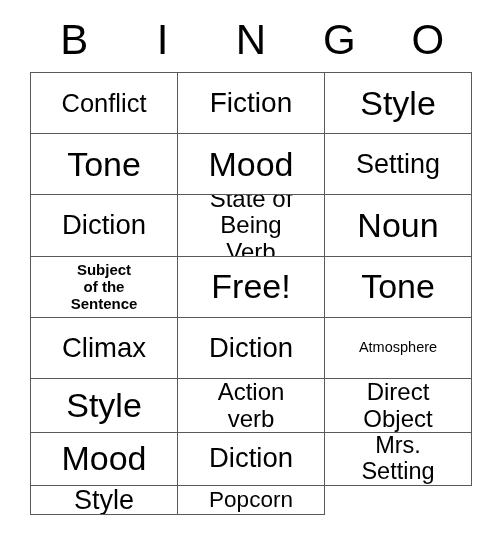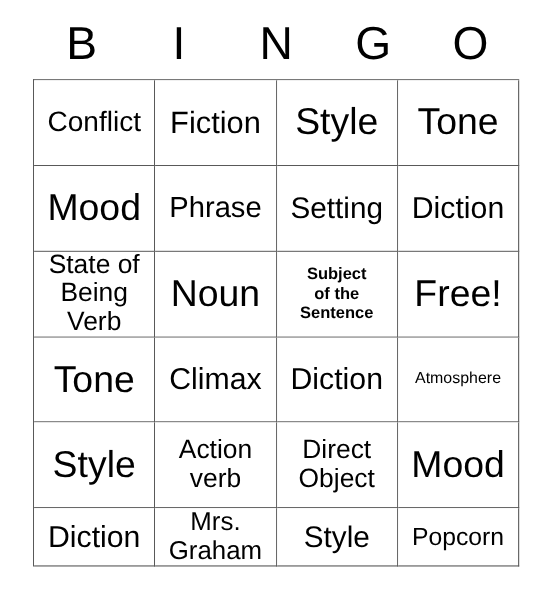--- a/index.html
+++ b/index.html
@@ -46,21 +46,21 @@
   .grid {
     position: absolute;
     left: 30px;
     top: 72px;
     width: 442px;
     height: 443px;
     box-sizing: border-box;
     border-top: 1.5px solid #595959;
     border-left: 1.5px solid #595959;
     display: grid;
-    grid-template-columns: repeat(4, 1fr);
+    grid-template-columns: repeat(3, 1fr);
     grid-template-rows: repeat(5, 1fr);
     background: #ffffff;
   }
   .cell {
     box-sizing: border-box;
     border-right: 1.5px solid #595959;
     border-bottom: 1.5px solid #595959;
     display: flex;
     align-items: center;
     justify-content: center;
@@ -108,23 +108,20 @@
       <div class="cell">
         <span class="cell-text fs-xxl">Style</span>
       </div>
       <div class="cell">
         <span class="cell-text fs-xxl">Tone</span>
       </div>
       <div class="cell">
         <span class="cell-text fs-xxl">Mood</span>
       </div>
       <div class="cell">
-        <span class="cell-text fs-xl" style="font-size: 26.5px;">Phrase</span>
-      </div>
-      <div class="cell">
         <span class="cell-text fs-xl" style="font-size: 27px;">Setting</span>
       </div>
       <div class="cell">
         <span class="cell-text fs-xl" style="font-size: 27.5px;">Diction</span>
       </div>
       <div class="cell">
         <span class="cell-text fs-lg">State of
 Being
 Verb</span>
       </div>
@@ -163,21 +160,21 @@
 Object</span>
       </div>
       <div class="cell">
         <span class="cell-text fs-xxl">Mood</span>
       </div>
       <div class="cell">
         <span class="cell-text fs-xl" style="font-size: 27.5px;">Diction</span>
       </div>
       <div class="cell">
         <span class="cell-text fs-lg" style="font-size: 23.5px;">Mrs.
-Graham</span>
+Setting</span>
       </div>
       <div class="cell">
         <span class="cell-text fs-xl" style="font-size: 27px;">Style</span>
       </div>
       <div class="cell">
         <span class="cell-text fs-xl" style="font-size: 22.5px; text-align: center;">Popcorn</span>
       </div>
     </div>
 
 </div>

